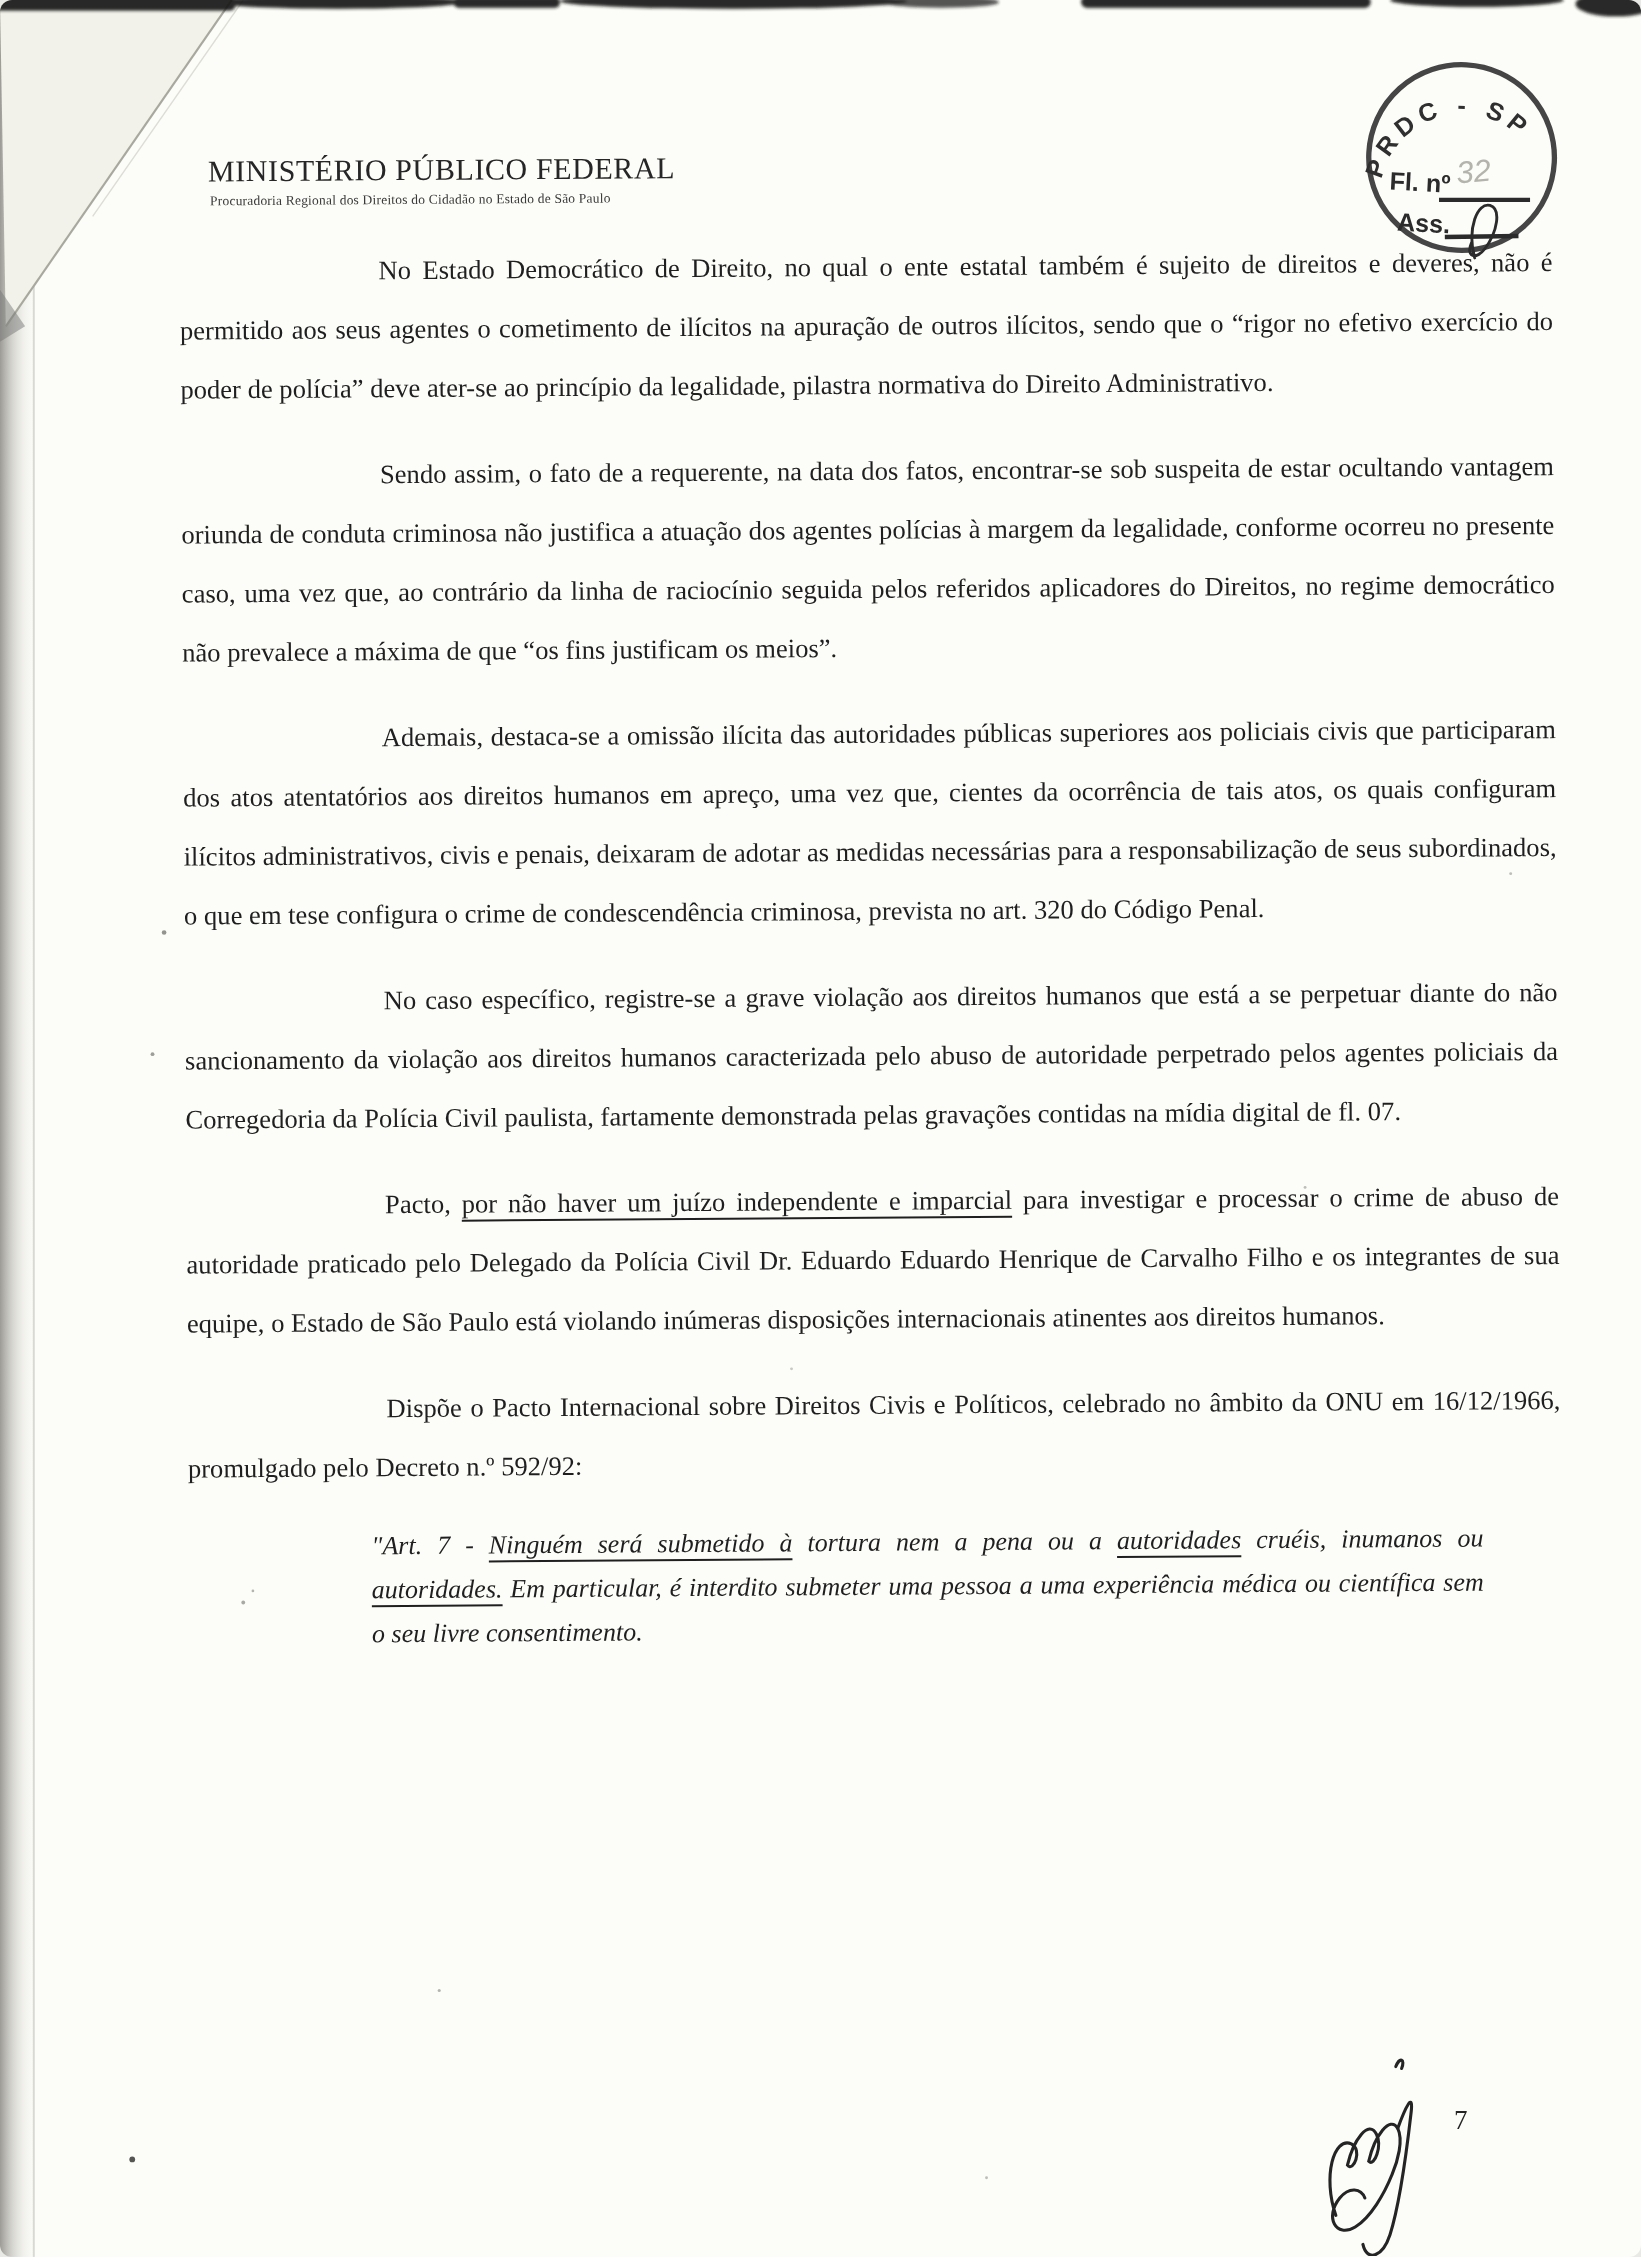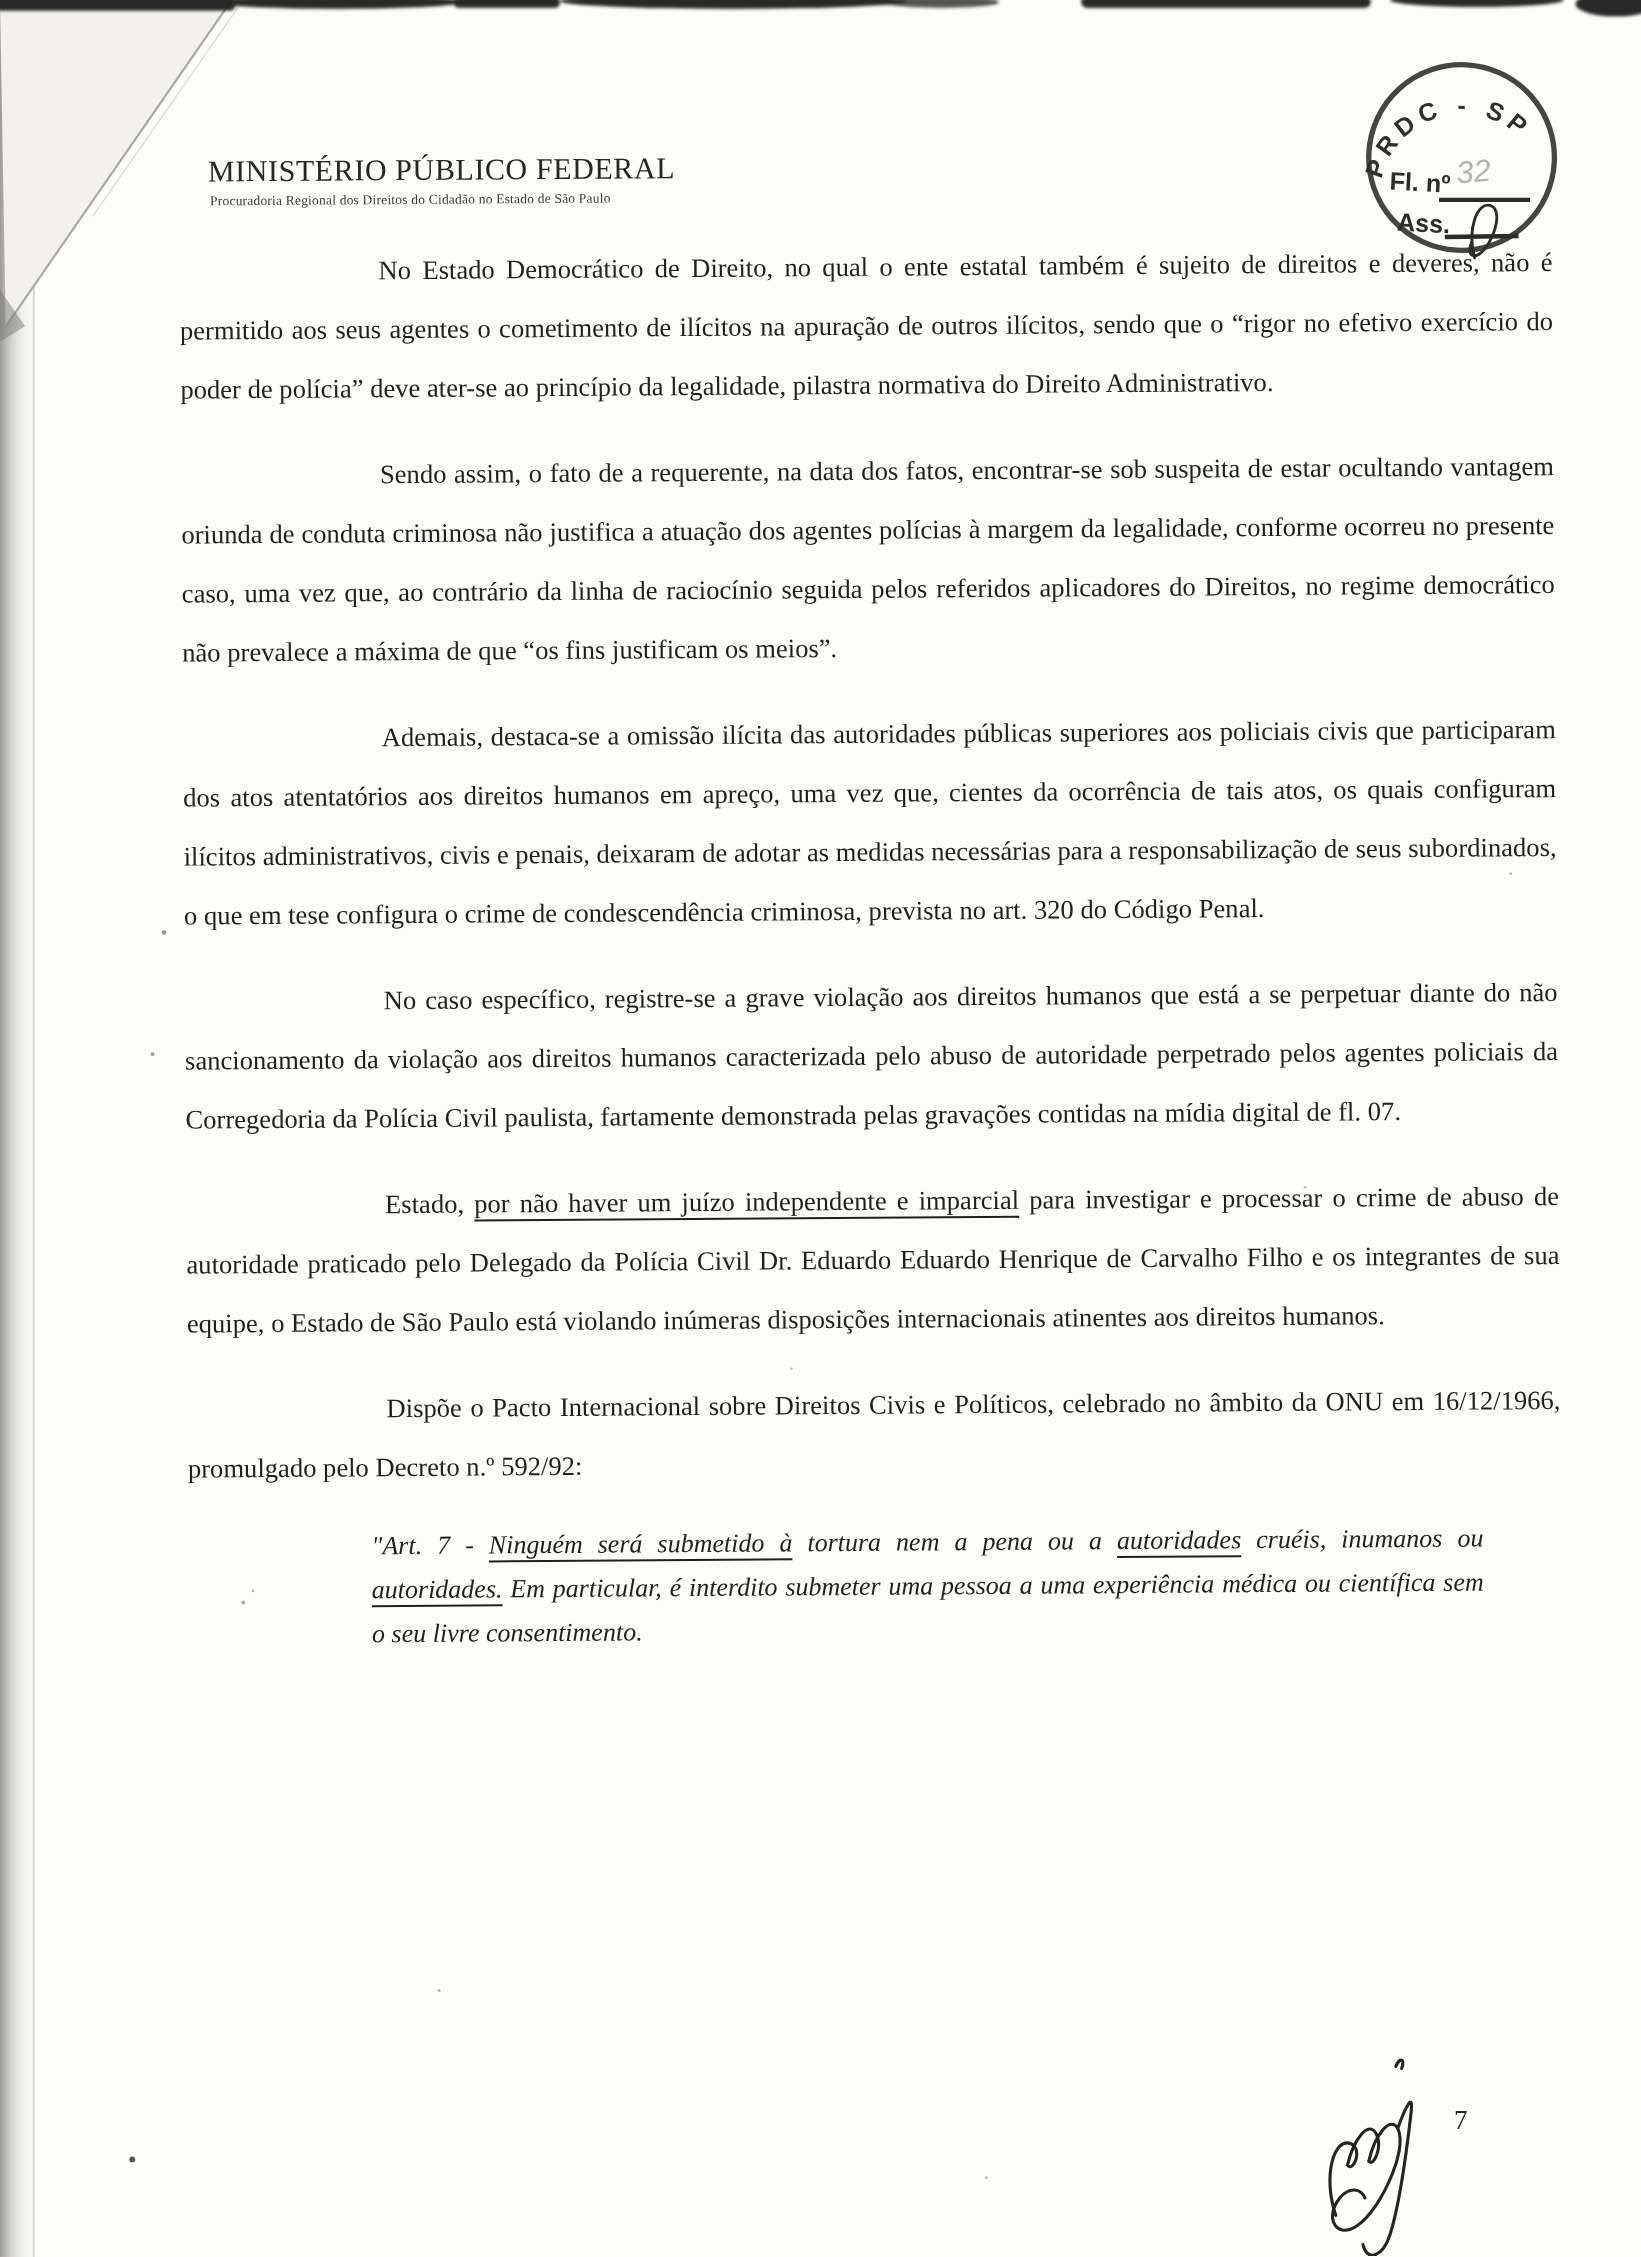--- a/index.html
+++ b/index.html
@@ -3,20 +3,21 @@
 <meta charset="utf-8">
 <style>
   html,body{margin:0;padding:0;background:#e9e9e5;}
   .page{
     position:relative;
     width:1641px;height:2257px;
     background:#fcfcf8;
     overflow:hidden;
     font-family:"Liberation Serif","DejaVu Serif",serif;
     color:#1f1f1f;
+    border-radius:12px;
   }
   .artifacts{position:absolute;inset:0;z-index:1;pointer-events:none;}
   .content{position:absolute;inset:0;z-index:2;transform:rotate(-0.4deg);transform-origin:406px 193px;}
   .ministry-title{
     position:absolute;left:208px;top:153px;
     font-size:30px;letter-spacing:0.6px;color:#262626;white-space:nowrap;
   }
   .ministry-subtitle{
     position:absolute;left:210px;top:192px;
     font-size:13.5px;color:#3a3a3a;letter-spacing:0.2px;white-space:nowrap;
@@ -92,21 +93,21 @@
   <div class="content">
 
     <div class="ministry-title">MINISTÉRIO PÚBLICO FEDERAL</div>
     <div class="ministry-subtitle">Procuradoria Regional dos Direitos do Cidadão no Estado de São Paulo</div>
 
     <div class="body-copy">
       <p>No Estado Democrático de Direito, no qual o ente estatal também é sujeito de direitos e deveres, não é permitido aos seus agentes o cometimento de ilícitos na apuração de outros ilícitos, sendo que o “rigor no efetivo exercício do poder de polícia” deve ater-se ao princípio da legalidade, pilastra normativa do Direito Administrativo.</p>
       <p>Sendo assim, o fato de a requerente, na data dos fatos, encontrar-se sob suspeita de estar ocultando vantagem oriunda de conduta criminosa não justifica a atuação dos agentes polícias à margem da legalidade, conforme ocorreu no presente caso, uma vez que, ao contrário da linha de raciocínio seguida pelos referidos aplicadores do Direitos, no regime democrático não prevalece a máxima de que “os fins justificam os meios”.</p>
       <p>Ademais, destaca-se a omissão ilícita das autoridades públicas superiores aos policiais civis que participaram dos atos atentatórios aos direitos humanos em apreço, uma vez que, cientes da ocorrência de tais atos, os quais configuram ilícitos administrativos, civis e penais, deixaram de adotar as medidas necessárias para a responsabilização de seus subordinados, o que em tese configura o crime de condescendência criminosa, prevista no art. 320 do Código Penal.</p>
       <p>No caso específico, registre-se a grave violação aos direitos humanos que está a se perpetuar diante do não sancionamento da violação aos direitos humanos caracterizada pelo abuso de autoridade perpetrado pelos agentes policiais da Corregedoria da Polícia Civil paulista, fartamente demonstrada pelas gravações contidas na mídia digital de fl. 07.</p>
-      <p><span>Estado, </span><span class="u">por não haver um juízo independente e imparcial</span><span> para investigar e processar o crime de abuso de autoridade praticado pelo Delegado da Polícia Civil Dr. Eduardo Eduardo Henrique de Carvalho Filho e os integrantes de sua equipe, o Estado de São Paulo está violando inúmeras disposições internacionais atinentes aos direitos humanos.</span></p>
+      <p><span>Pacto, </span><span class="u">por não haver um juízo independente e imparcial</span><span> para investigar e processar o crime de abuso de autoridade praticado pelo Delegado da Polícia Civil Dr. Eduardo Eduardo Henrique de Carvalho Filho e os integrantes de sua equipe, o Estado de São Paulo está violando inúmeras disposições internacionais atinentes aos direitos humanos.</span></p>
       <p>Dispõe o Pacto Internacional sobre Direitos Civis e Políticos, celebrado no âmbito da ONU em 16/12/1966, promulgado pelo Decreto n.º 592/92:</p>
 
       <div class="quote-block"><span>"Art. 7 - </span><span class="u">Ninguém será submetido à</span><span> tortura nem a pena ou a </span><span class="u">autoridades</span><span> cruéis, inumanos ou </span><span class="u">autoridades.</span><span> Em particular, é interdito submeter uma pessoa a uma experiência médica ou científica sem o seu livre consentimento.</span></div>
     </div>
   </div>
 
   <div class="stamp-wrap">
     <svg width="209" height="205" viewBox="0 0 216 212">
       <circle cx="107" cy="105" r="96" fill="none" stroke="#2b2b2b" stroke-width="5.5" opacity="0.88"></circle>
       <path id="stampArc" d="M 25,138 A 85,85 0 0 1 193,128" fill="none"></path>

